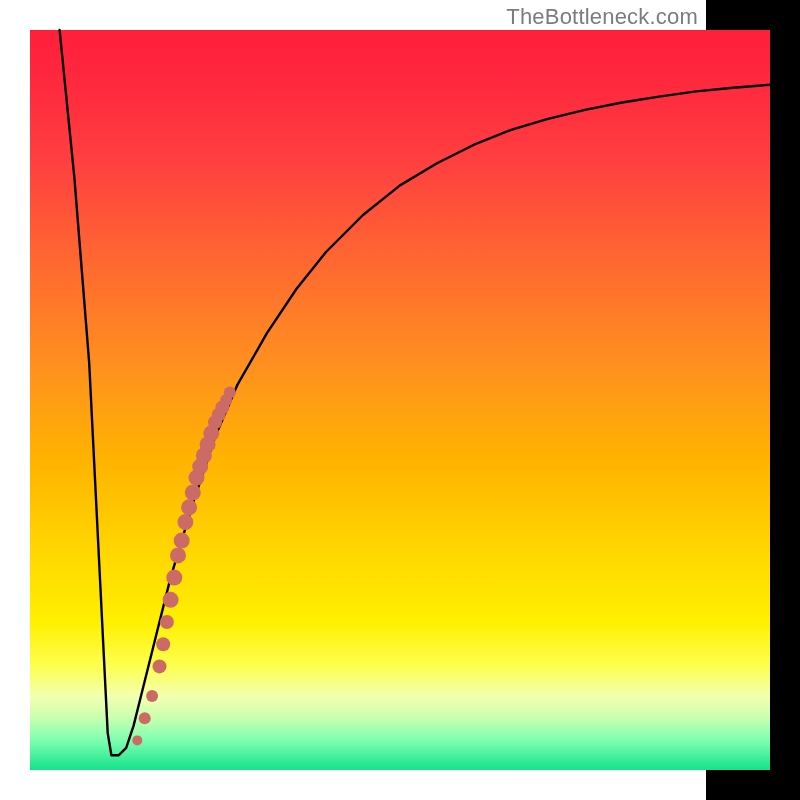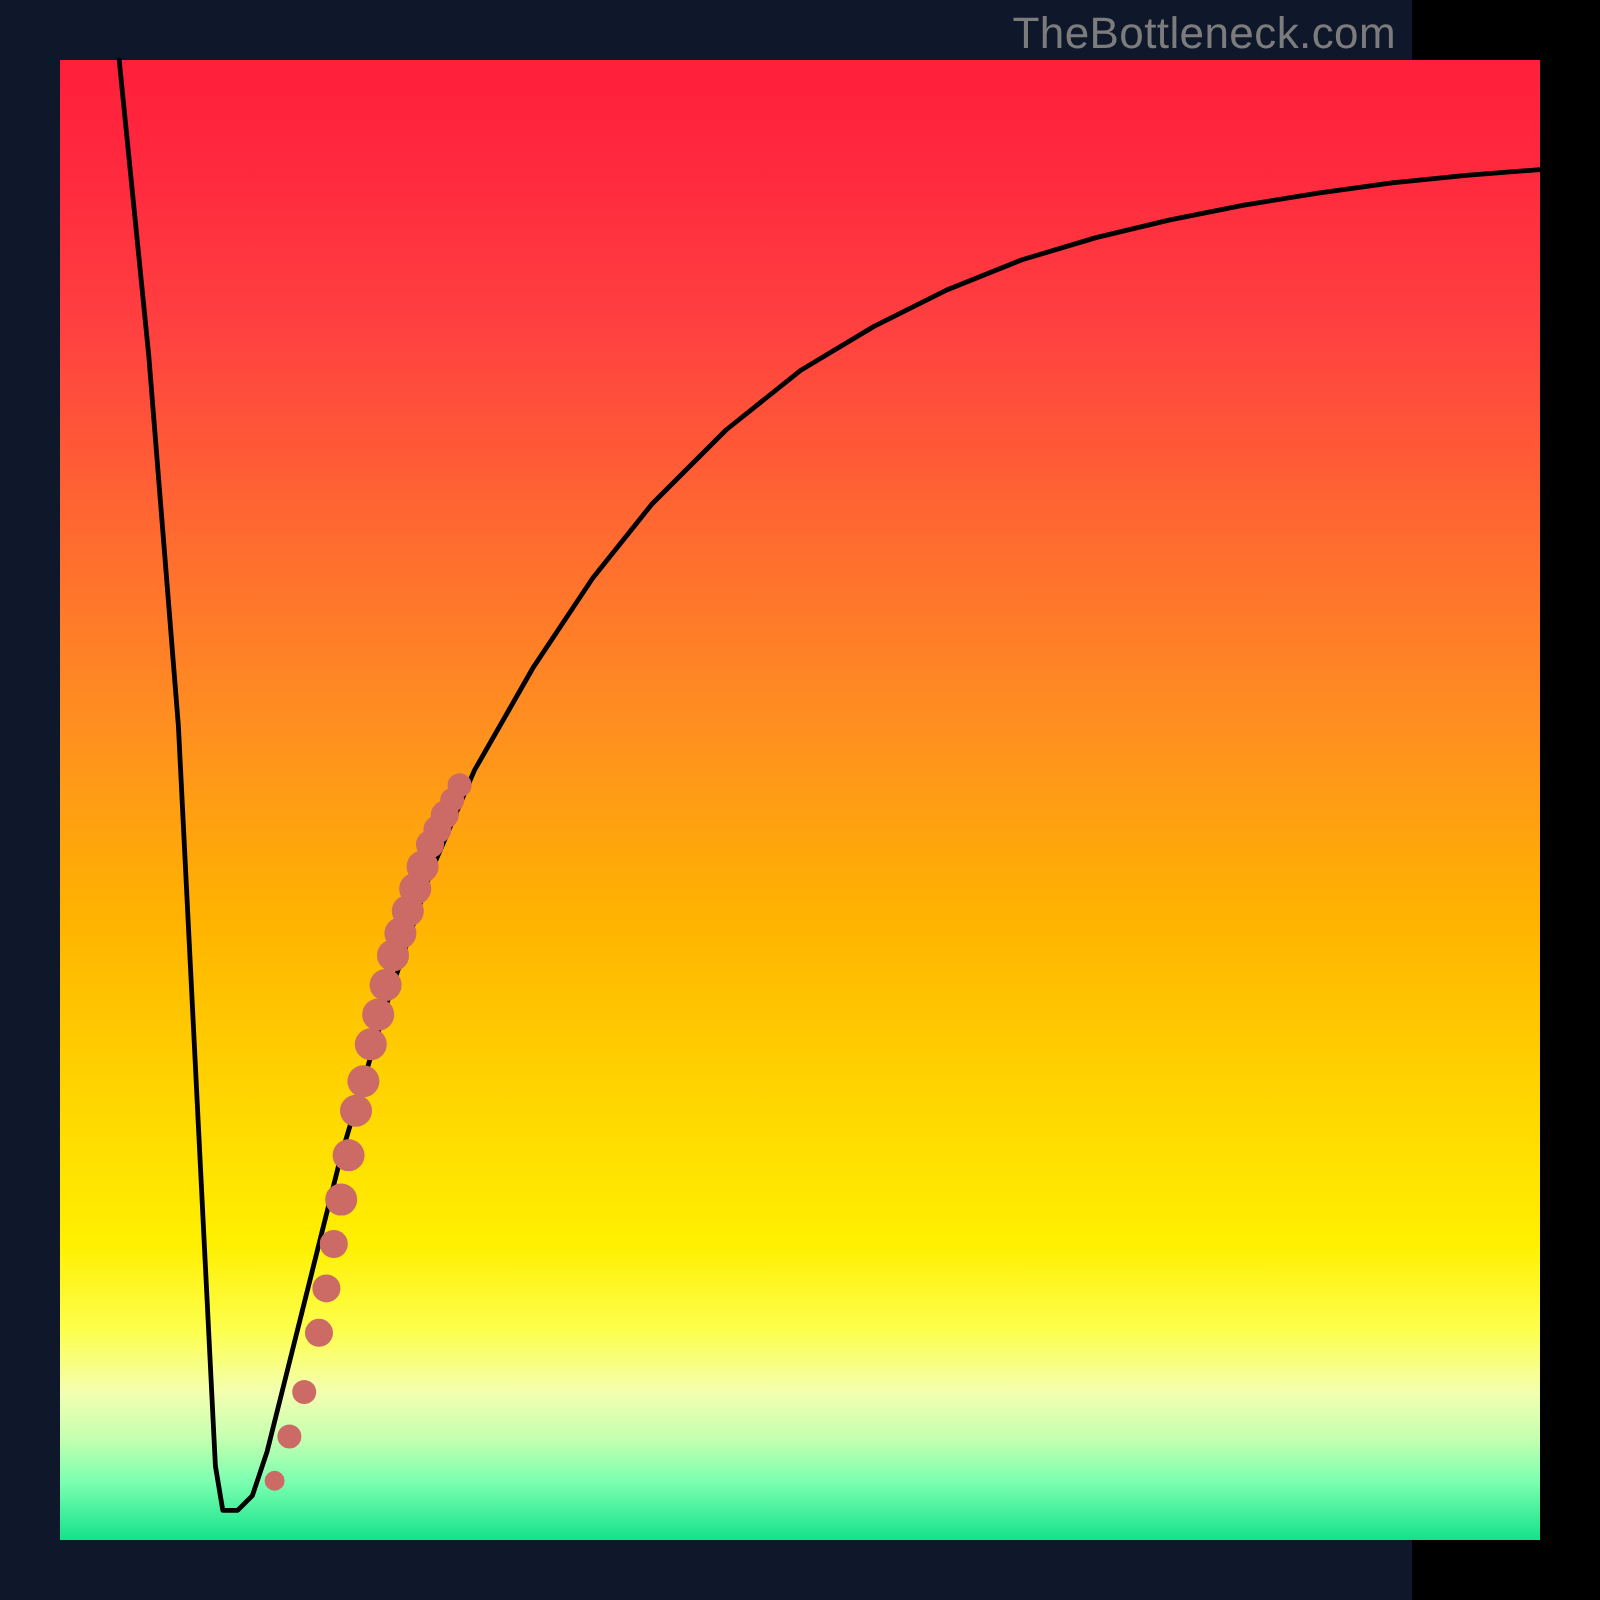--- a/index.html
+++ b/index.html
@@ -8,21 +8,21 @@
     width: 800px;
     height: 800px;
     overflow: hidden;
     background: #000;
     font-family: Arial, Helvetica, sans-serif;
   }
   .frame {
     position: relative;
     width: 706px;
     height: 800px;
-    background: #0f172a;
+    background: #ffffff;
   }
   .plot {
     position: absolute;
     left: 30px;
     top: 30px;
     width: 740px;
     height: 740px;
     
     background: linear-gradient(
       to bottom,

